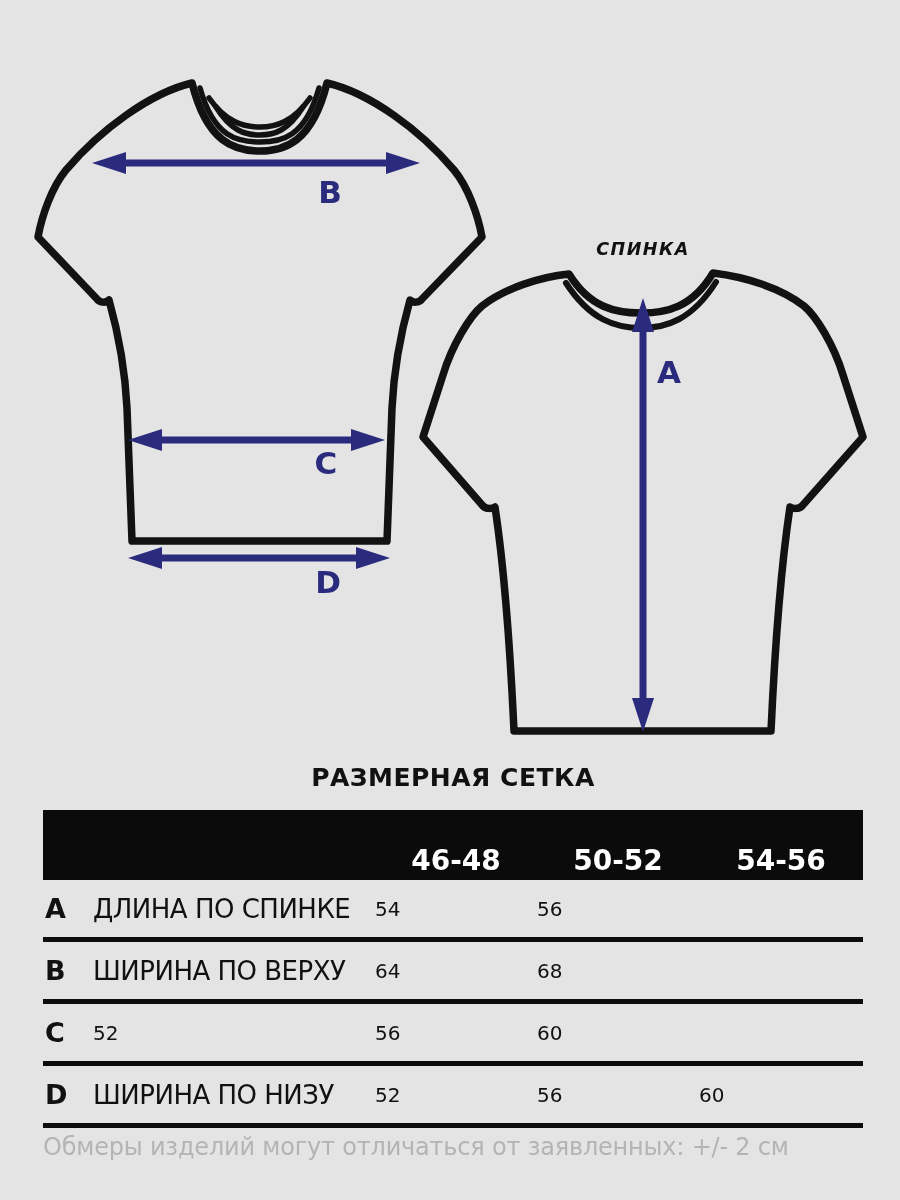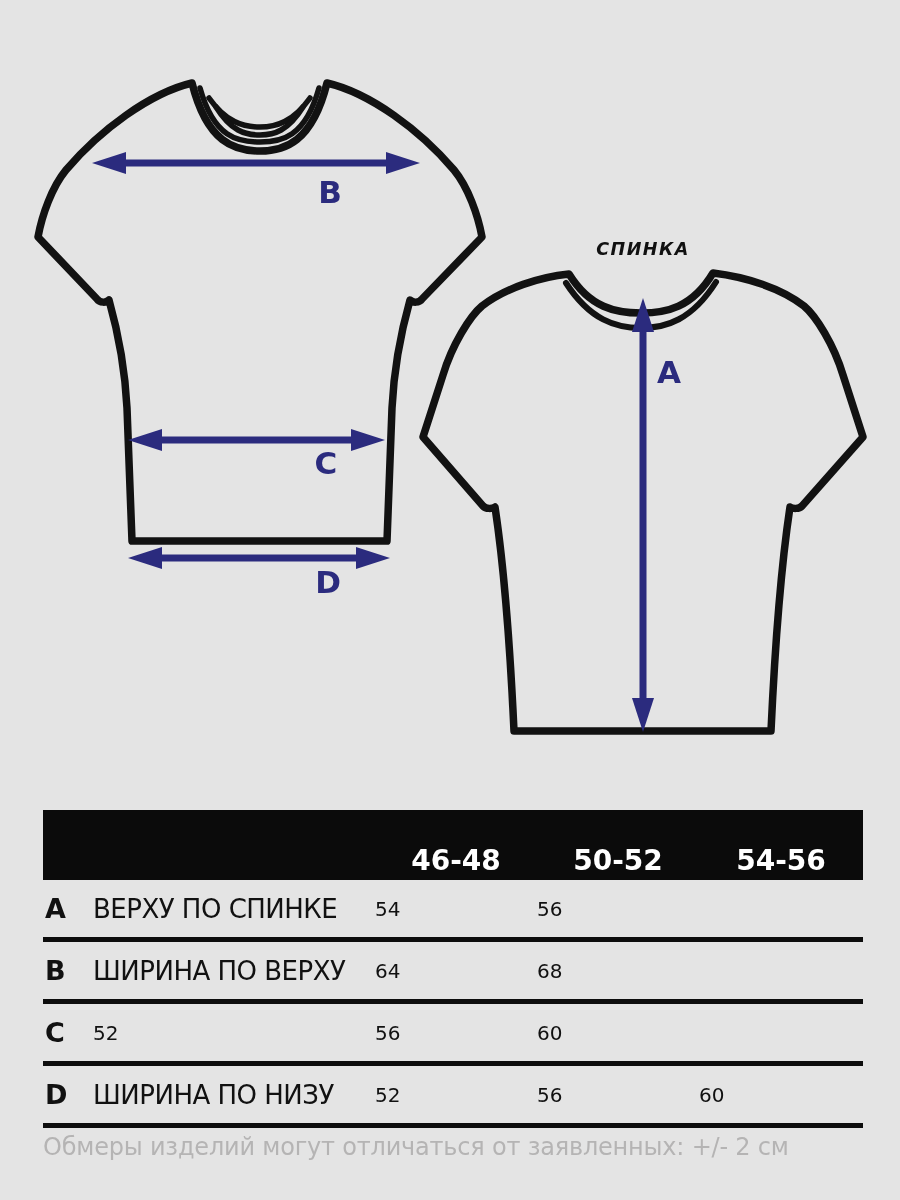--- a/index.html
+++ b/index.html
@@ -118,33 +118,34 @@
         <line x1="643" y1="328" x2="643" y2="702" stroke-width="7"></line>
         <polygon stroke="none" points="643,298 632,332 654,332"></polygon>
         <polygon stroke="none" points="643,732 632,698 654,698"></polygon>
         <text x="669" y="383" text-anchor="middle" stroke="none">A</text>
       </g>
     </g>
 
     <text x="643" y="255" text-anchor="middle" fill="#111" font-family="'DejaVu Sans','Liberation Sans',sans-serif" font-weight="bold" font-style="italic" font-size="17.5px" letter-spacing="1.5">СПИНКА</text>
   </svg>
 
+  <div class="tbl-title">РАЗМЕРНАЯ СЕТКА</div>
 
   <div class="size-table">
     <div class="thead">
       <div class="cell"></div>
       <div class="cell"></div>
       <div class="cell">46-48</div>
       <div class="cell">50-52</div>
       <div class="cell">54-56</div>
     </div>
 
     <div class="trow">
       <div class="cell-letter">A</div>
-      <div class="cell-label">ВЕРХУ ПО СПИНКЕ</div>
+      <div class="cell-label">ДЛИНА ПО СПИНКЕ</div>
       <div class="cell-val">54</div>
       <div class="cell-val">56</div>
     </div>
     <div class="divider"></div>
 
     <div class="trow">
       <div class="cell-letter">B</div>
       <div class="cell-label">ШИРИНА ПО ВЕРХУ</div>
       <div class="cell-val">64</div>
       <div class="cell-val">68</div>

